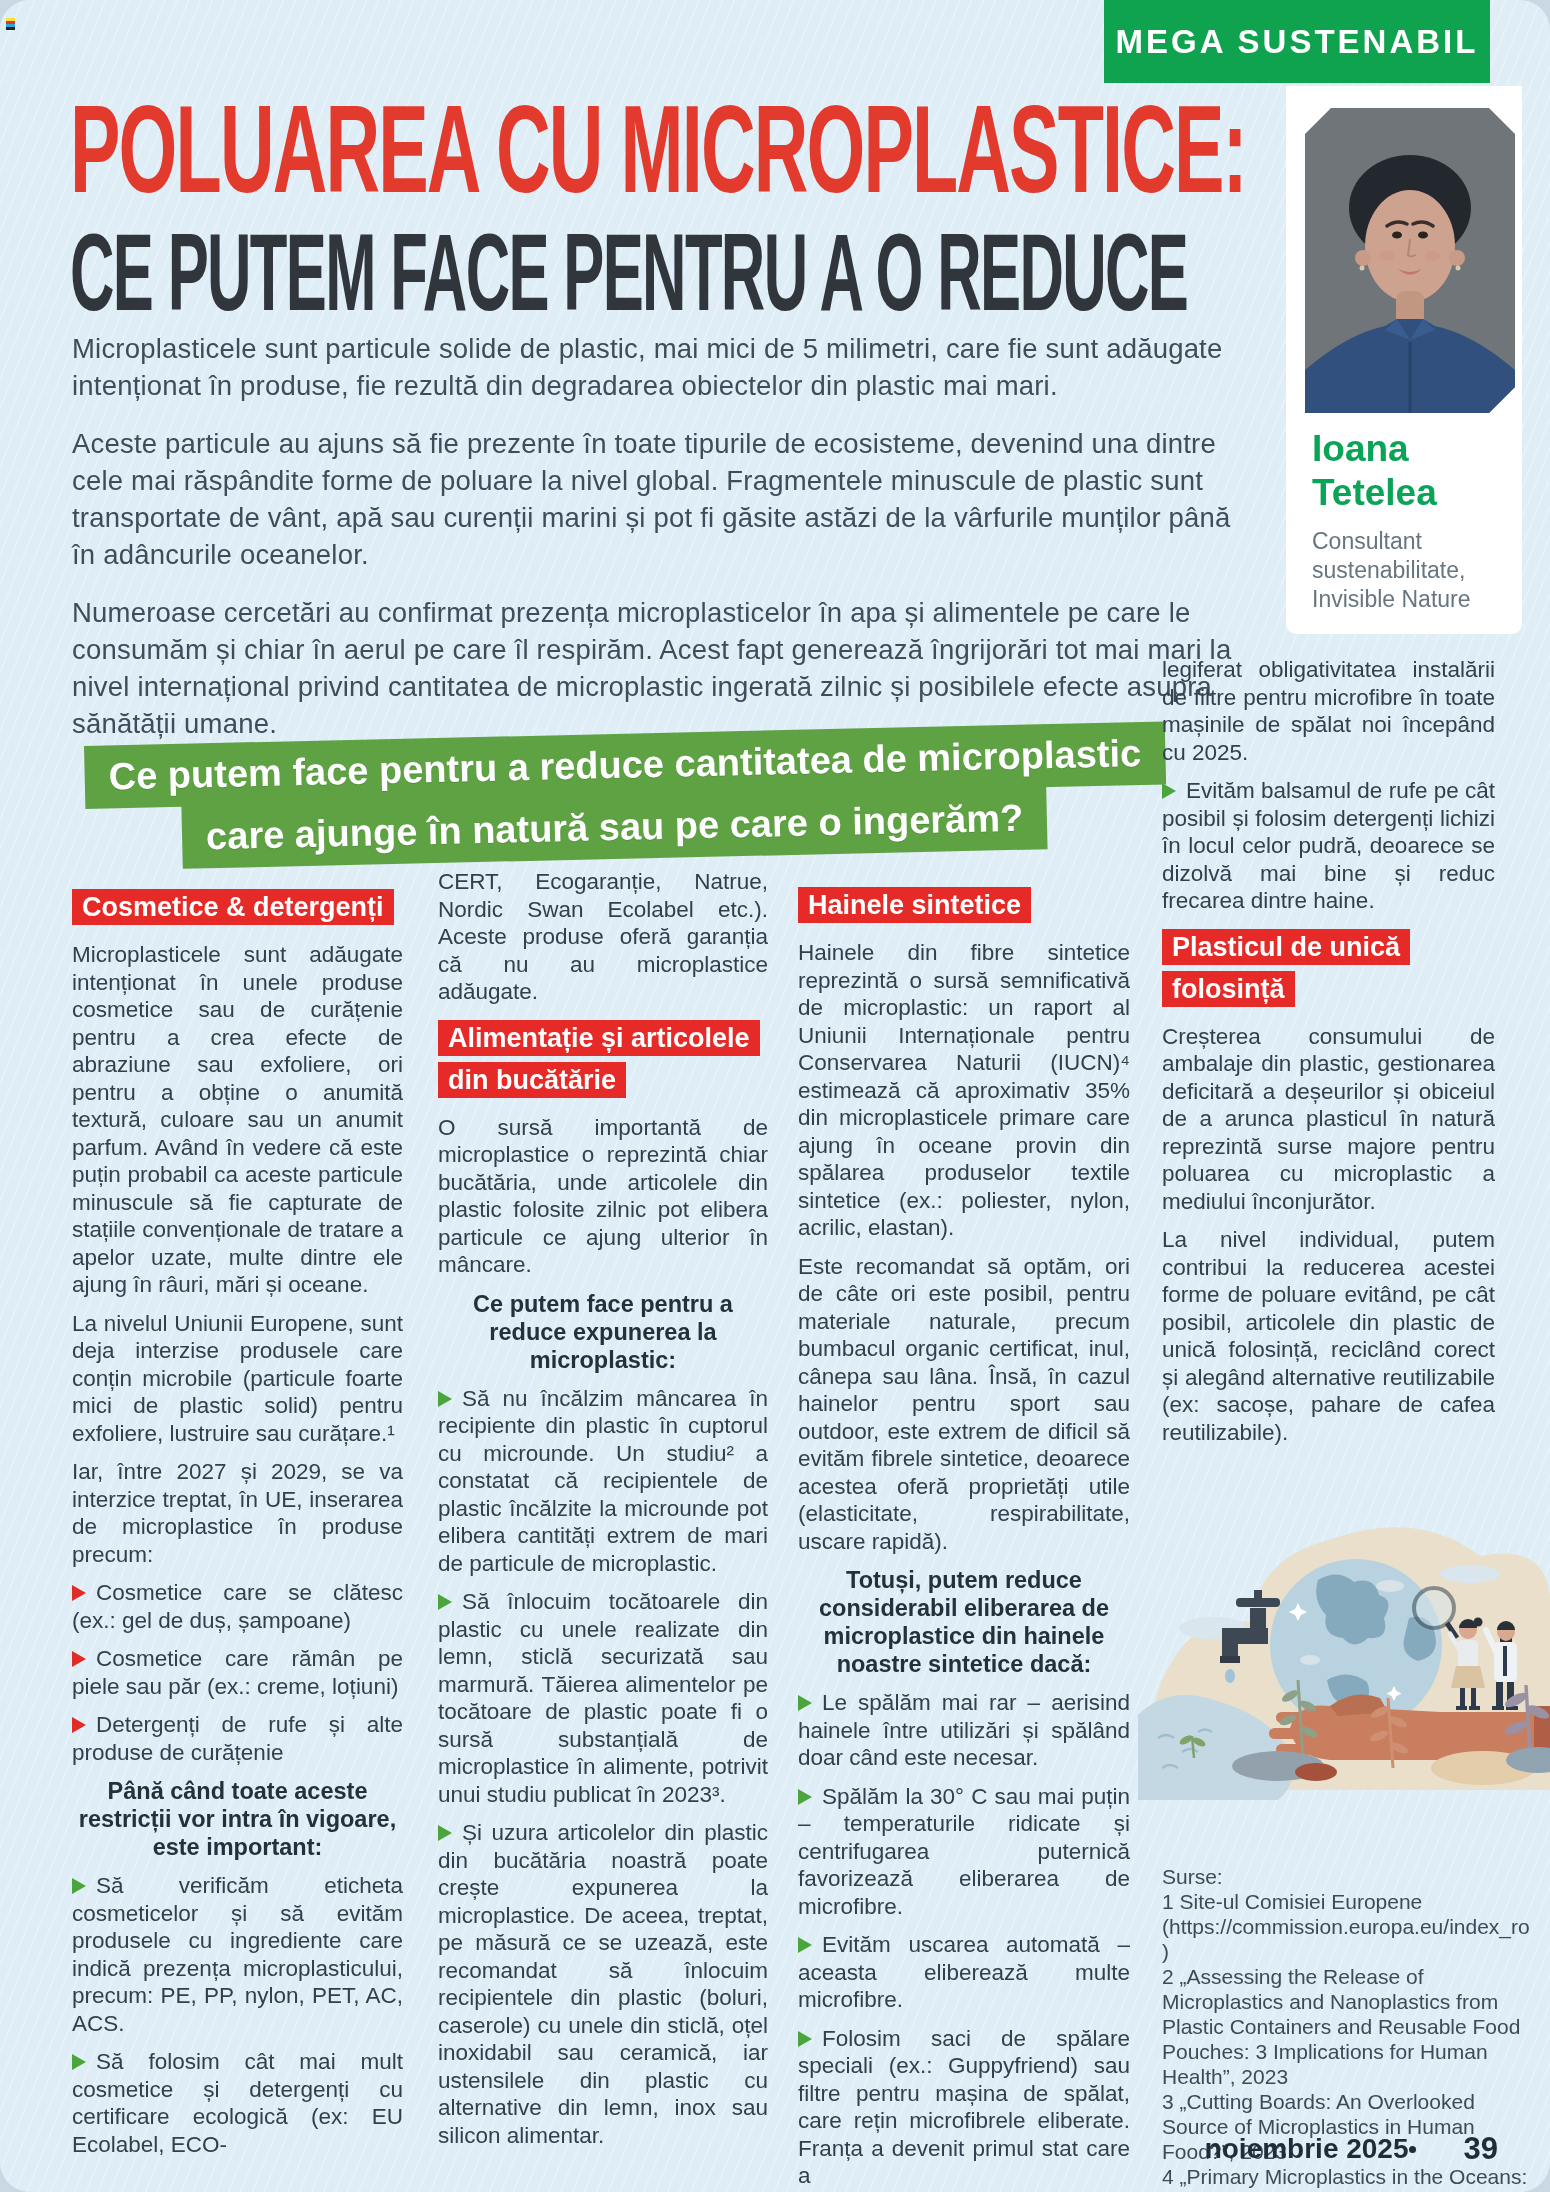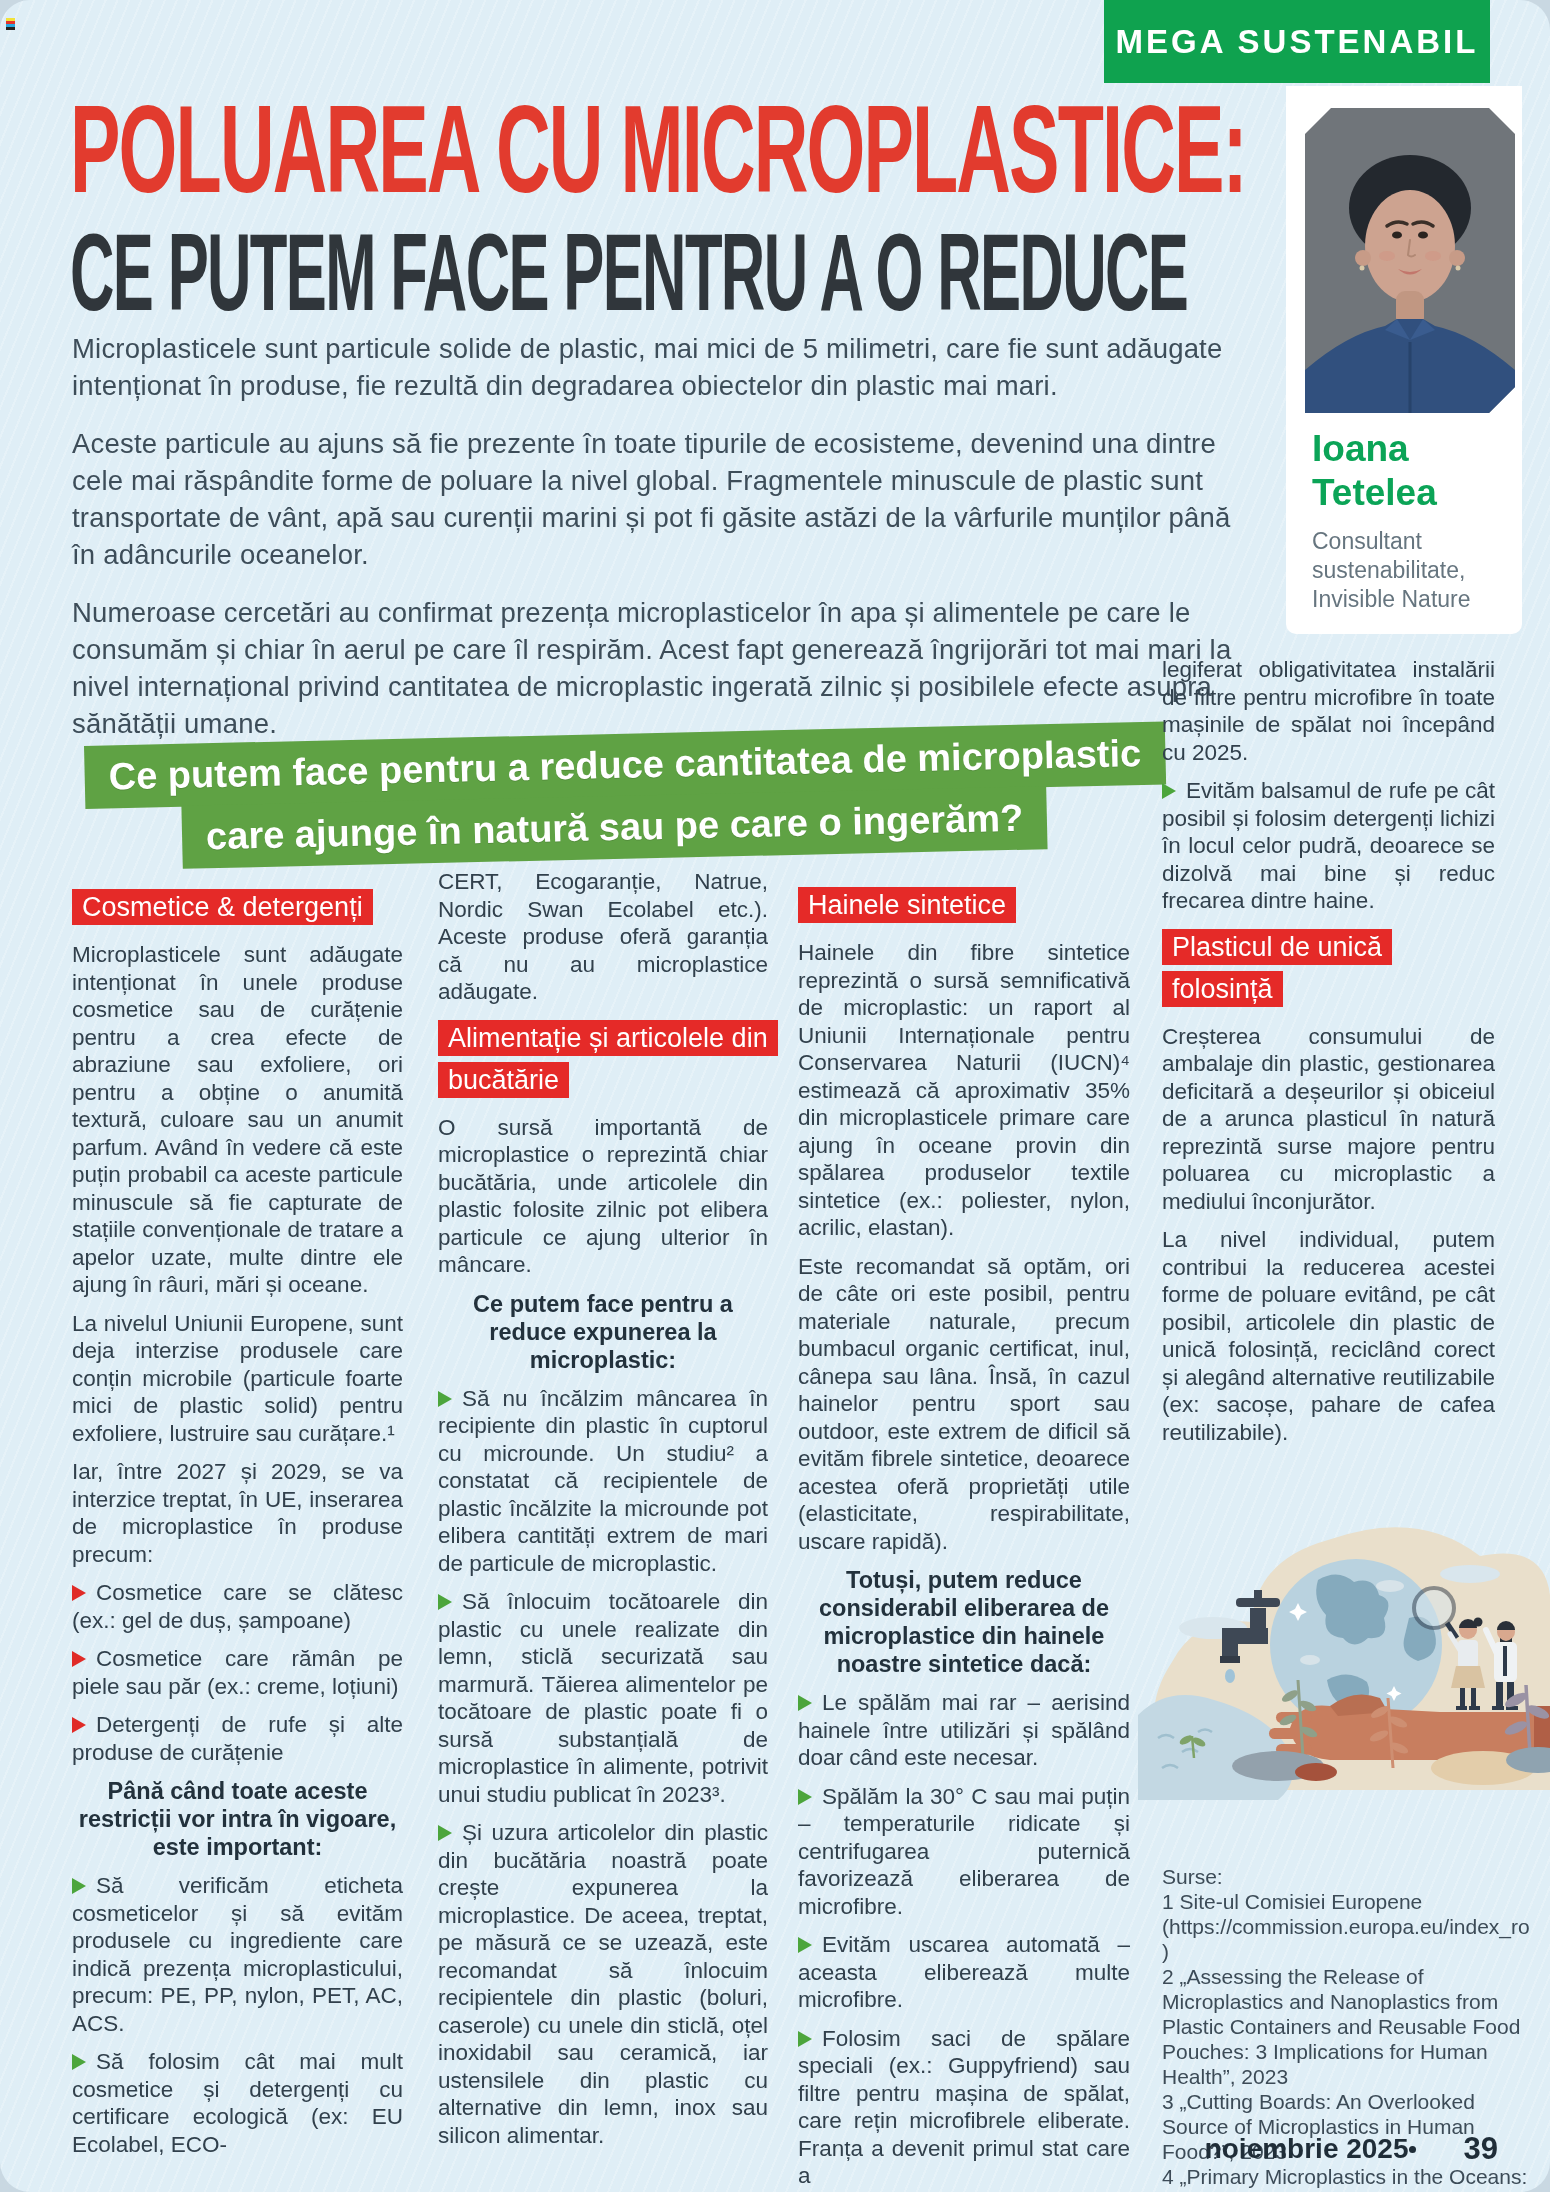--- a/index.html
+++ b/index.html
@@ -59,21 +59,21 @@
     display:table;background:#5FA244;color:#fff;font-weight:bold;font-size:38px;
     padding:10px 24px;white-space:nowrap;text-shadow:0 1px 0 rgba(0,0,0,.12);
   }
   .banner-line.l2{margin-left:96px;margin-top:-1px;}
 
   
   .col{position:absolute;font-size:22.5px;line-height:27.5px;text-align:justify;color:#31404C;}
   .col p{margin:0 0 11px;}
   .redhead-wrap{display:block;margin-bottom:13px;text-align:left;}
   .redhead{
-    display:inline;background:#E52A28;color:#fff;font-weight:normal;
+    display:inline;background:#E52A28;color:#fff;font-weight:bold;
     font-size:27px;line-height:42px;padding:3px 10px;
     -webkit-box-decoration-break:clone;box-decoration-break:clone;
   }
   .subhead{font-weight:bold;color:#22313C;font-size:23.5px;line-height:28px;text-align:center;}
   .tri{
     display:inline-block;width:0;height:0;border-style:solid;
     border-width:8px 0 8px 14px;border-color:transparent transparent transparent currentColor;
     margin-right:10px;position:relative;top:1px;
   }
   .tri.red{color:#E02B27}.tri.green{color:#4CA53C}

